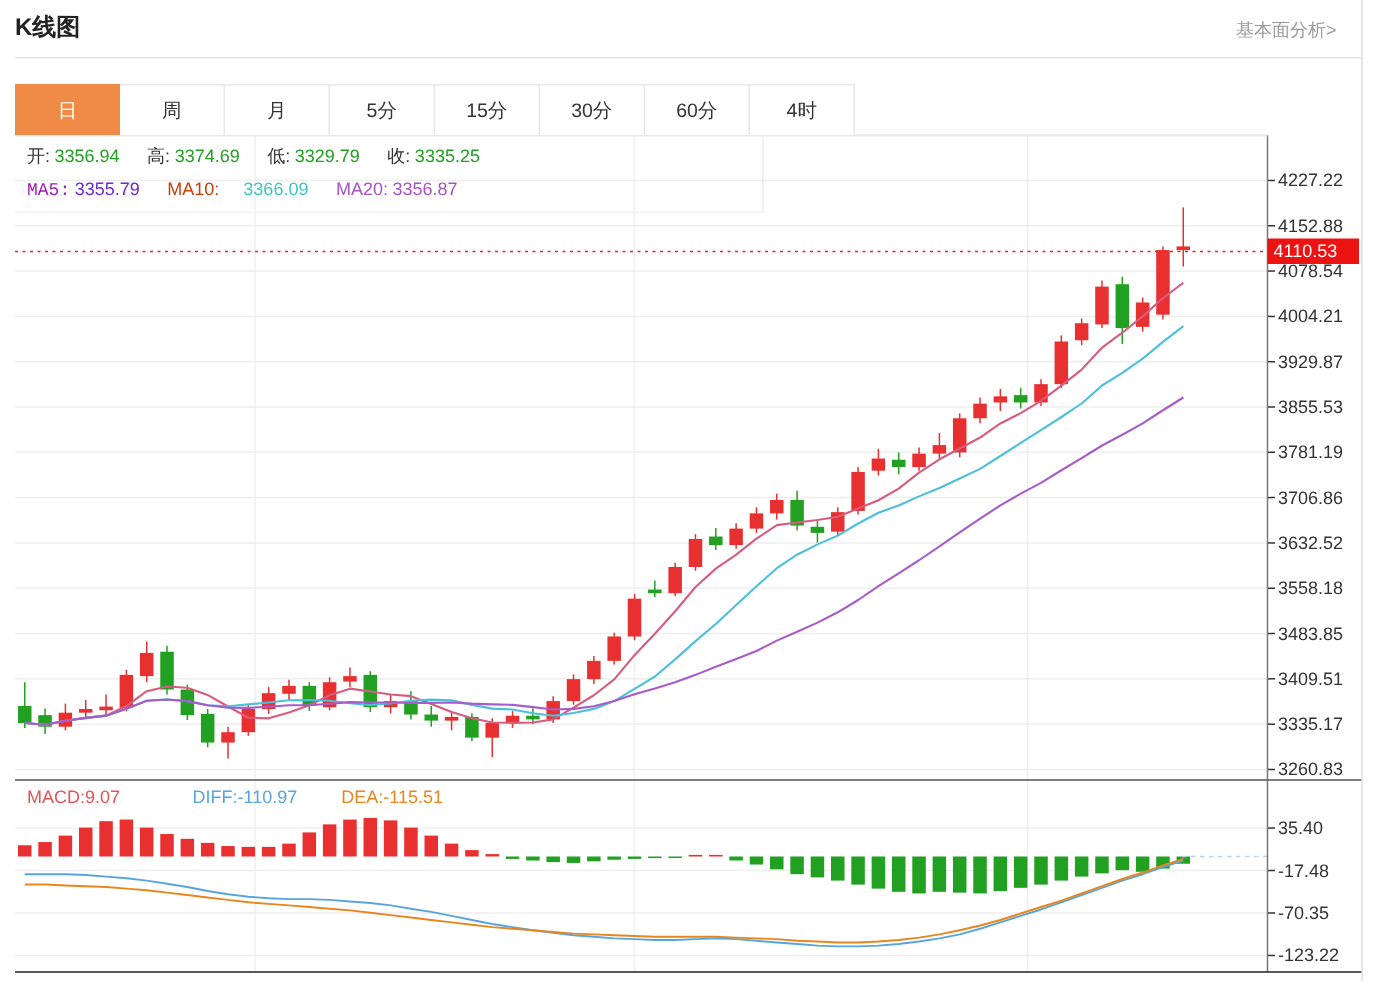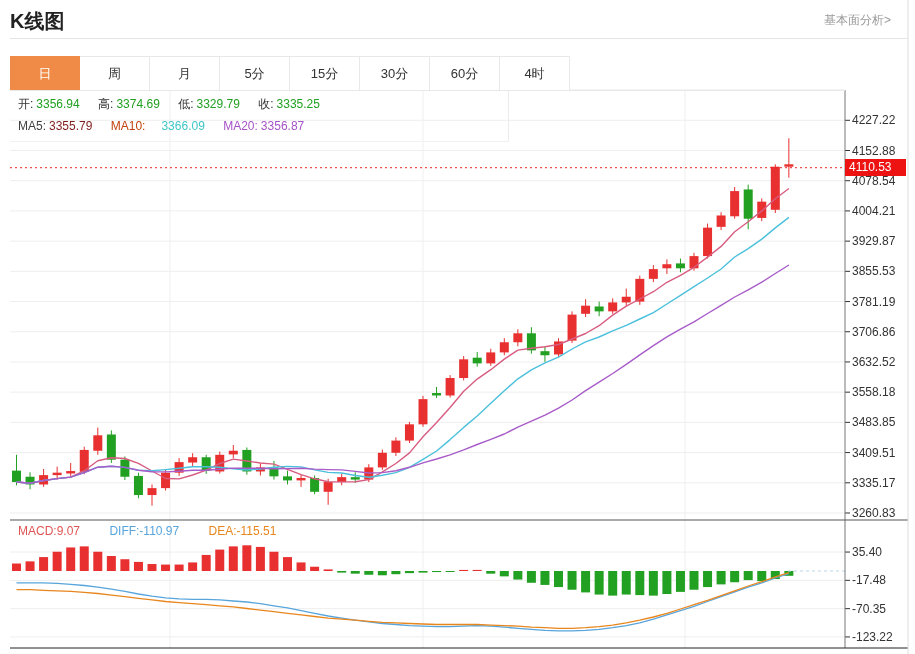--- a/index.html
+++ b/index.html
@@ -2,21 +2,21 @@
 <html><head>
 <meta charset="utf-8">
 <style>
   * { margin:0; padding:0; box-sizing:border-box; }
   html,body { background:#fff; }
   body {
     width:915px; height:654px; position:relative; overflow:hidden;
     font-family:"Liberation Sans","DejaVu Sans",sans-serif; color:#333;
   }
   .abs { position:absolute; }
-  .hdr-title { left:10px; top:8px; font-size:20px; font-weight:bold; color:#222; }
+  .hdr-title { left:10px; top:8px; font-size:16px; font-weight:bold; color:#222; }
   .hdr-link  { right:24px; top:12px; font-size:12px; color:#999; cursor:pointer; }
   .hdr-rule  { left:10px; top:38px; width:898px; height:1px; background:#e5e5e5; }
 
   .tabbar { left:10px; top:56px; display:flex; }
   .tab {
     width:70px; height:34px; line-height:33px; text-align:center;
     font-size:13px; color:#333; background:#fff;
     border-top:1px solid #e8e8e8; border-right:1px solid #e8e8e8; cursor:pointer;
   }
   .tab:first-child { border-left:1px solid #e8e8e8; }
@@ -323,26 +323,26 @@
 <div class="abs chart-top-line"></div>
 
 <div class="abs legend-row" style="top:96px;">
   <span class="lbl">开:</span><span class="val ohlc-val">3356.94</span>
   <span class="lbl">高:</span><span class="val ohlc-val">3374.69</span>
   <span class="lbl">低:</span><span class="val ohlc-val">3329.79</span>
   <span class="lbl">收:</span><span class="val ohlc-val">3335.25</span>
 </div>
 
 <div class="abs legend-row" style="top:119px;">
-  <span style="color:#404040;">MA5:</span><span class="val" style="color:#7f1d1d;">3355.79</span>
+  <span style="color:#a21caf;font-family:Liberation Mono, monospace;">MA5:</span><span class="val" style="color:#6d28d9;">3355.79</span>
   <span style="color:#c2410c;text-align:center;">MA10:</span><span class="val" style="color:#3fc6c6;margin-left:16px;">3366.09</span>
   <span style="color:#a653c8;">MA20:</span><span class="val" style="color:#a653c8;">3356.87</span>
 </div>
 <div class="abs legend-vline"></div>
 <div class="abs legend-hline"></div>
 
 <div class="abs macd-legend">
   <span style="color:#e05555;">MACD:9.07</span>
-  <span style="color:#58a5dc;">DIFF:-110.97</span>
+  <span style="color:#58a5dc;margin-left:19px;">DIFF:-110.97</span>
   <span style="color:#e8861e;">DEA:-115.51</span>
 </div>
 
 <div id="price-tag" class="abs price-tag" style="top: 159.215px;">4110.53</div>
 
 </body></html>

